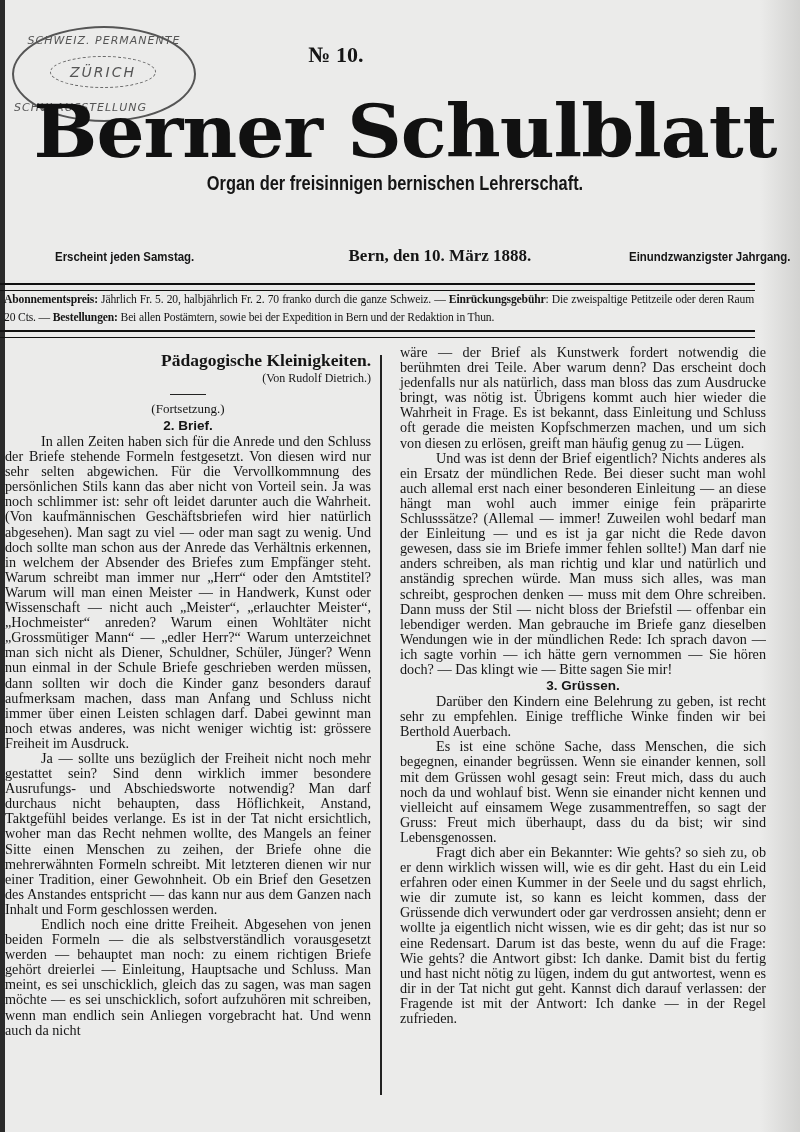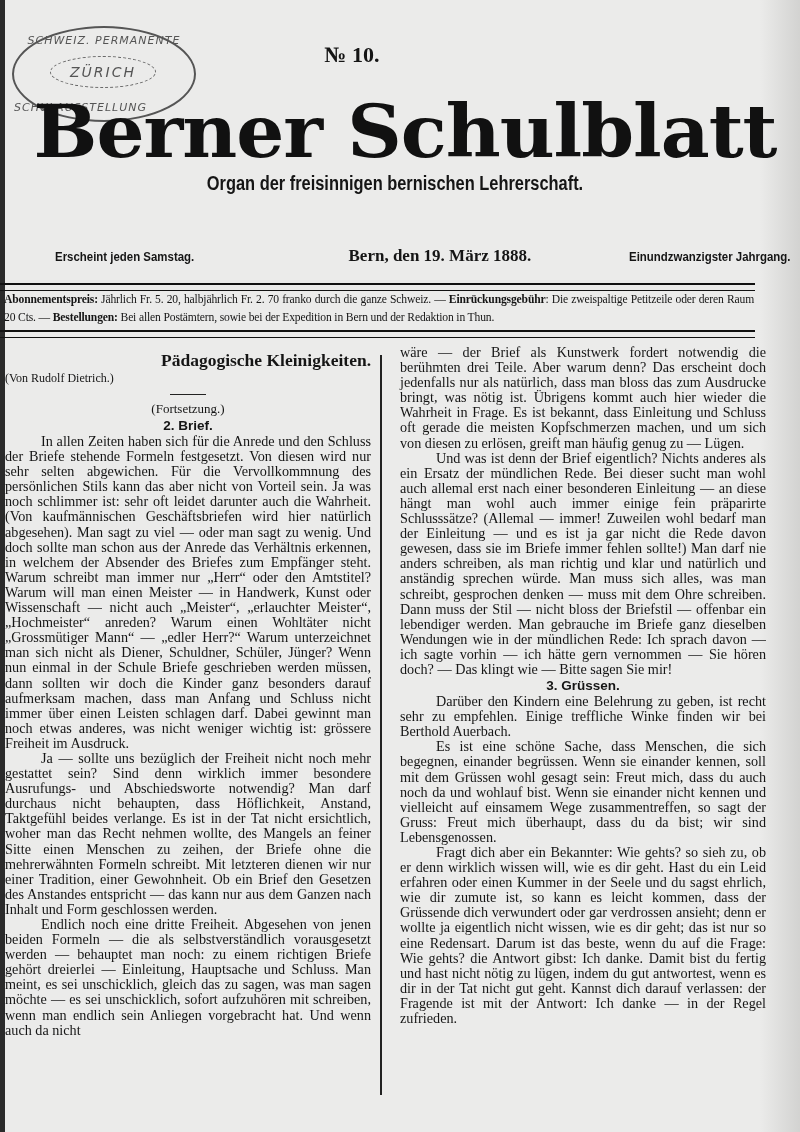--- a/index.html
+++ b/index.html
@@ -23,21 +23,21 @@
     .stamp-inner {
       position: absolute; left: 36px; top: 28px; width: 104px; height: 30px;
       border: 1px dashed #666; border-radius: 50%;
       text-align: center; line-height: 30px; font-size: 14px; letter-spacing: 2px;
     }
     .stamp-top { position: absolute; top: 6px; left: 0; width: 100%; text-align: center; font-size: 11px; letter-spacing: 1px; }
     .stamp-bottom { position: absolute; bottom: 6px; left: 0; width: 100%; text-align: left; font-size: 11px; letter-spacing: 1px; }
 
     .issue-no {
       position: absolute; top: 42px; left: 0; width: 672px; text-align: center;
-      font-size: 22px; font-weight: bold; font-family: "Liberation Serif", serif; padding-left: 16px;
+      font-size: 22px; font-weight: bold; font-family: "Liberation Serif", serif;
     }
     .masthead {
       position: absolute; top: 92px; left: 6px; width: 760px; text-align: center;
       font-family: "DejaVu Serif", serif; font-weight: bold;
       font-size: 72px; letter-spacing: -1px; line-height: 80px; color: #111;
       transform: scaleX(1.05); transform-origin: left center;
     }
     .subtitle {
       position: absolute; top: 172px; left: 0; width: 790px; text-align: center;
       font-family: "Liberation Sans", sans-serif; font-weight: bold;
@@ -66,21 +66,21 @@
 
     .col {
       position: absolute; top: 345px; font-size: 14.2px; line-height: 15.1px;
       text-align: justify; hyphens: manual;
     }
     .col-left { left: 5px; width: 366px; }
     .col-right { left: 388px; width: 366px; margin-left: 12px; }
     .col-divider { position: absolute; left: 380px; top: 355px; width: 2px; height: 740px; background: #222; }
 
     .art-title { text-align: right; font-weight: bold; font-size: 17.5px; line-height: 22px; margin-top: 4px; }
-    .art-author { text-align: left; font-size: 12px; line-height: 14px; }
+    .art-author { text-align: right; font-size: 12px; line-height: 14px; }
     .art-sep { width: 36px; height: 1px; background: #222; margin: 9px auto 6px; }
     .art-cont { text-align: center; font-size: 13px; line-height: 16px; }
     .sec-head { text-align: center; font-family: "Liberation Sans", sans-serif; font-weight: bold; font-size: 13.5px; line-height: 17px; }
     p { margin: 0; }
     .indent { text-indent: 36px; }
   </style>
 </head>
 <body>
 
 <div class="page">
@@ -92,21 +92,21 @@
     <div class="stamp-inner">ZÜRICH</div>
     <div class="stamp-bottom">SCHULAUSSTELLUNG</div>
   </div>
 
   <div class="issue-no">№ 10.</div>
   <div class="masthead">Berner Schulblatt</div>
   <div class="subtitle">Organ der freisinnigen bernischen Lehrerschaft.</div>
 
   <div class="info-row">
     <span class="info-left">Erscheint jeden Samstag.</span>
-    <span class="info-center">Bern, den 19. März 1888.</span>
+    <span class="info-center">Bern, den 10. März 1888.</span>
     <span class="info-right">Einundzwanzigster Jahrgang.</span>
   </div>
 
   <div class="rule-double" style="top:283px;"></div>
   <div class="subs">
     <b>Abonnementspreis:</b><span> Jährlich Fr. 5. 20, halbjährlich Fr. 2. 70 franko durch die ganze Schweiz. — </span><b>Einrückungsgebühr</b><span>: Die zweispaltige Petitzeile oder deren Raum 20 Cts. — </span><b>Bestellungen:</b><span> Bei allen Postämtern, sowie bei der Expedition in Bern und der Redaktion in Thun.</span>
   </div>
   <div class="rule-double" style="top:330px;"></div>
 
   <div class="col col-left">

